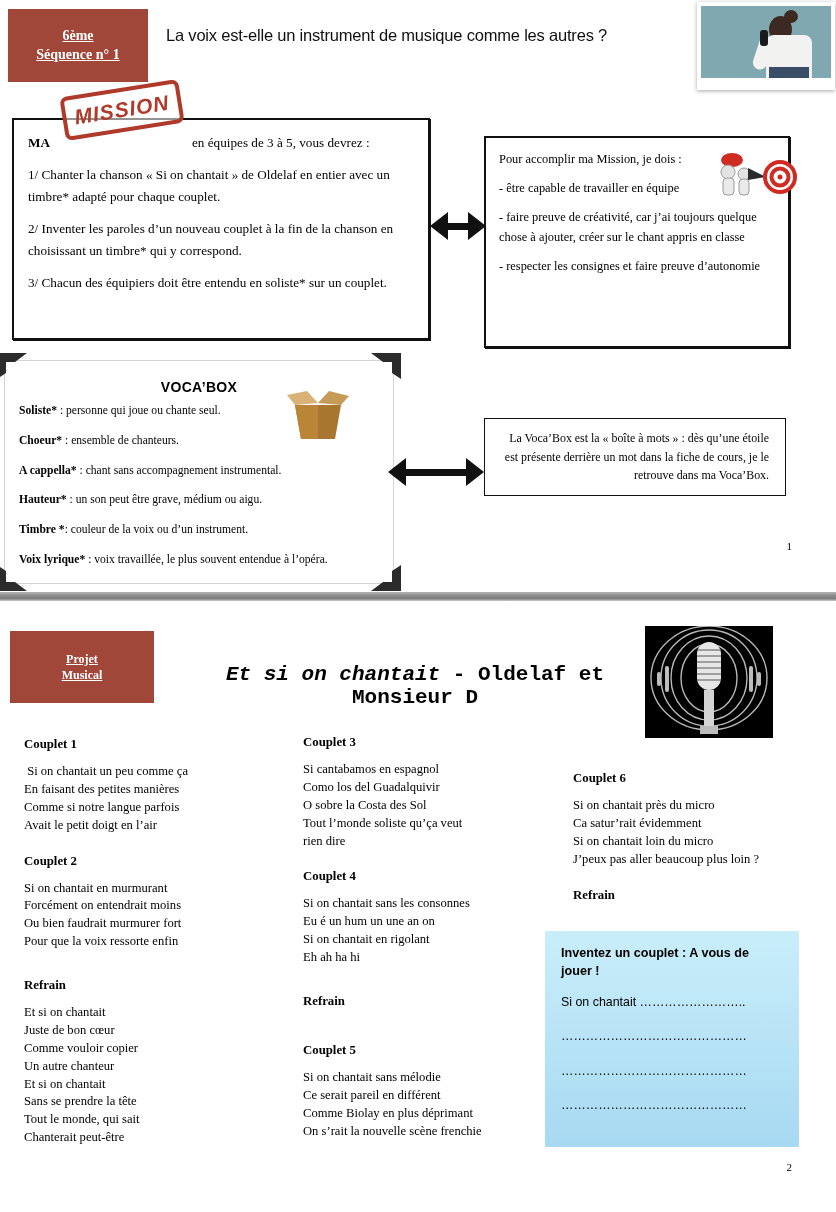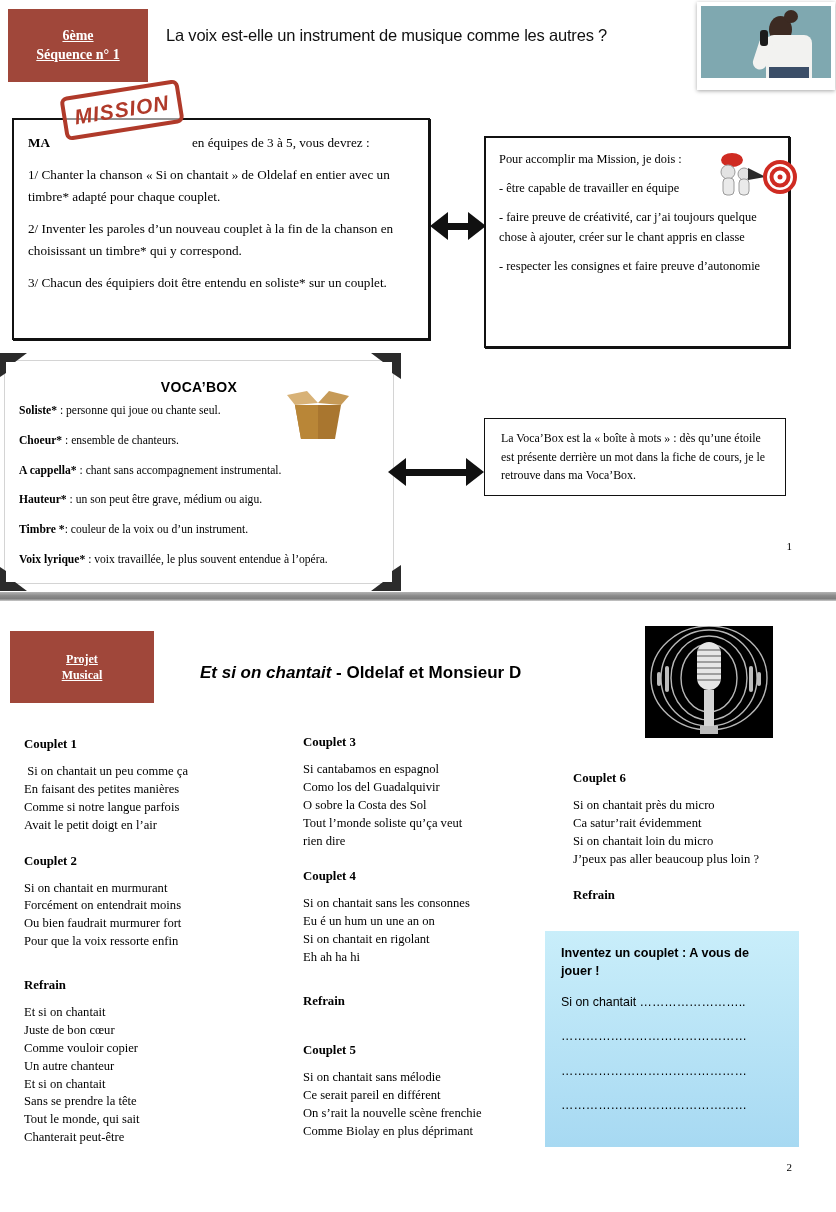--- a/index.html
+++ b/index.html
@@ -100,29 +100,30 @@
   #voca-list .vrow { margin-bottom:13px; }
   #voca-list b { font-weight:bold; }
   #carton-icon { position:absolute; right:42px; top:28px; width:66px; height:52px; }
 
   
   #voca-explain {
     position:absolute; left:484px; top:418px; width:302px; height:78px;
     border:1.6px solid #111; background:#fff;
     display:flex; align-items:center; justify-content:center;
   }
-  #voca-explain .inner { padding:0 16px; text-align:left; font-size:11.9px; line-height:1.58; }
+  #voca-explain .inner { padding:0 16px; text-align:right; font-size:11.9px; line-height:1.58; }
 
   #page1-number { position:absolute; right:44px; top:540px; font-size:11px; font-family:"Liberation Serif",serif; }
 
   
   #proj-tag { position:absolute; left:10px; top:30px; width:144px; height:72px; font-size:12px; }
   #song-title {
     position:absolute; left:200px; top:62px; width:430px;
-    font-family:Liberation Sans, sans-serif; font-size:17px; font-weight:bold;
+    font-family:Liberation Mono, monospace; font-size:21px; font-weight:bold;
+    text-align:center;
   }
   #song-title .it { font-style:italic; }
   #mic-photo { position:absolute; left:645px; top:25px; width:128px; height:112px; background:#000; overflow:hidden; }
 
   .lyr-col { position:absolute; }
   #col1 { left:24px; top:136px; width:270px; }
   #col2 { left:303px; top:134px; width:250px; }
   #col3 { left:573px; top:170px; width:250px; }
   .lyr-head { font-weight:bold; font-size:12.8px; margin-bottom:11px; }
   .lyr-lines { font-size:12.6px; line-height:1.42; margin-bottom:19px; }
@@ -342,22 +343,22 @@
       <div>Eu é un hum un une an on</div>
       <div>Si on chantait en rigolant</div>
       <div>Eh ah ha hi</div>
     </div>
     <div class="lyr-spacer"></div>
     <div class="lyr-head" style="margin-bottom:34px;">Refrain</div>
     <div class="lyr-head">Couplet 5</div>
     <div class="lyr-lines">
       <div>Si on chantait sans mélodie</div>
       <div>Ce serait pareil en différent</div>
+      <div>Comme Biolay en plus déprimant</div>
       <div>On s’rait la nouvelle scène frenchie</div>
-      <div>Comme Biolay en plus déprimant</div>
     </div>
   </div>
 
   <div class="lyr-col" id="col3">
     <div class="lyr-head">Couplet 6</div>
     <div class="lyr-lines">
       <div>Si on chantait près du micro</div>
       <div>Ca satur’rait évidemment</div>
       <div>Si on chantait loin du micro</div>
       <div>J’peux pas aller beaucoup plus loin ?</div>

